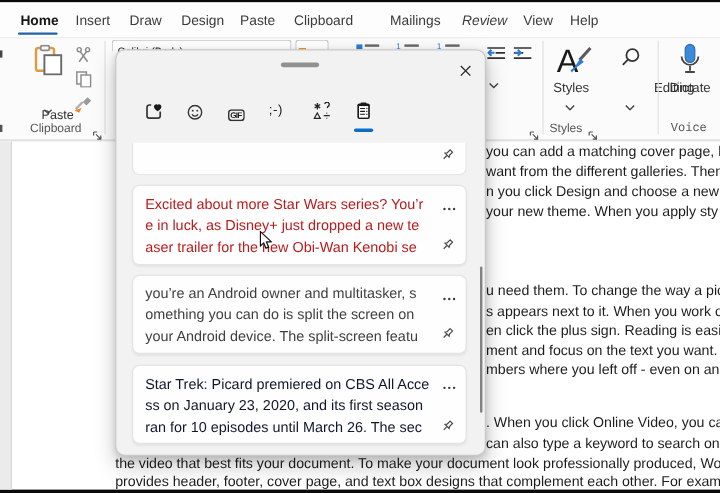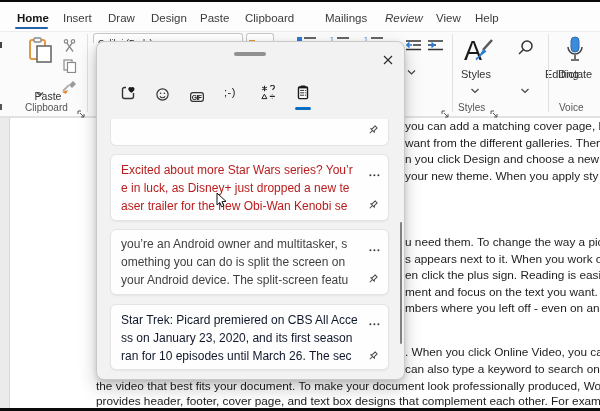--- a/index.html
+++ b/index.html
@@ -151,21 +151,21 @@
   <svg width="8" height="8">
       <path d="M1 1 H4 M1 1 V4 M3 3 L7 7 M7 4 V7 H4" stroke="#555" stroke-width="1" fill="none"></path>
     </svg>
 </div>
 <div class="abs" style="left:458px;top:102px;width:40px;font-size:10px;color:#555;">Styles</div>
 <div class="abs" style="left:490px;top:104px;width:8px;height:8px;">
   <svg width="8" height="8">
       <path d="M1 1 H4 M1 1 V4 M3 3 L7 7 M7 4 V7 H4" stroke="#555" stroke-width="1" fill="none"></path>
     </svg>
 </div>
-<div class="abs" style="left:559px;top:102px;width:40px;font-size:10px;color:#555;">Voice</div>
+<div class="abs" style="left:559px;top:102px;width:40px;font-size:10px;color:#555;font-family:Liberation Mono, monospace;">Voice</div>
 
 <div class="abs" style="left:0;top:117.5px;width:600px;height:290px;background:#fff;"></div>
 <div class="abs" style="left:0;top:117.5px;width:9px;height:290px;background:#ebebeb;border-right:1px solid #d8d8d8;"></div>
 
 <div class="abs" style="left:405px;top:118px;width:300px;font-size:11.8px;line-height:16.5px;color:#1c1c1c;white-space:nowrap;">
 you can add a matching cover page, h<br>
 want from the different galleries. Then<br>
 n you click Design and choose a new Th<br>
 your new theme. When you apply sty</div>
 

